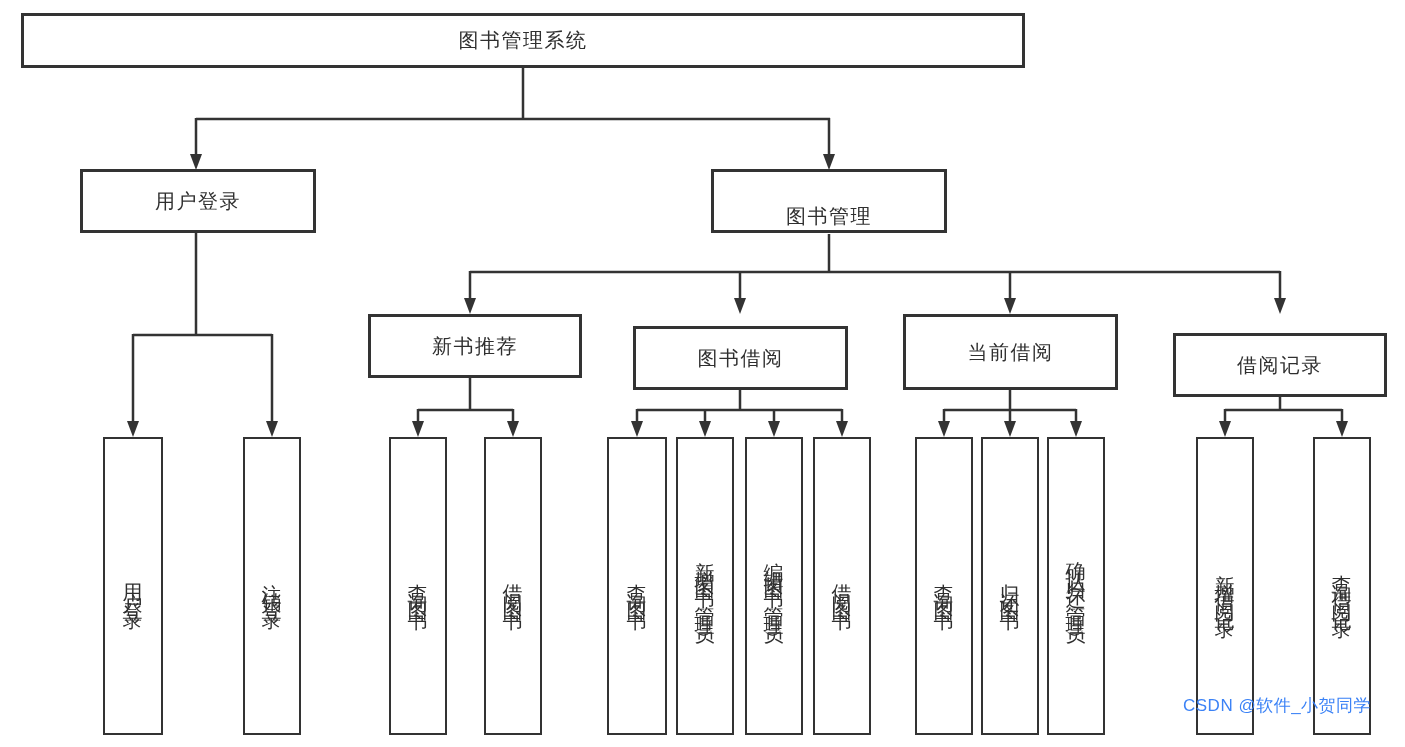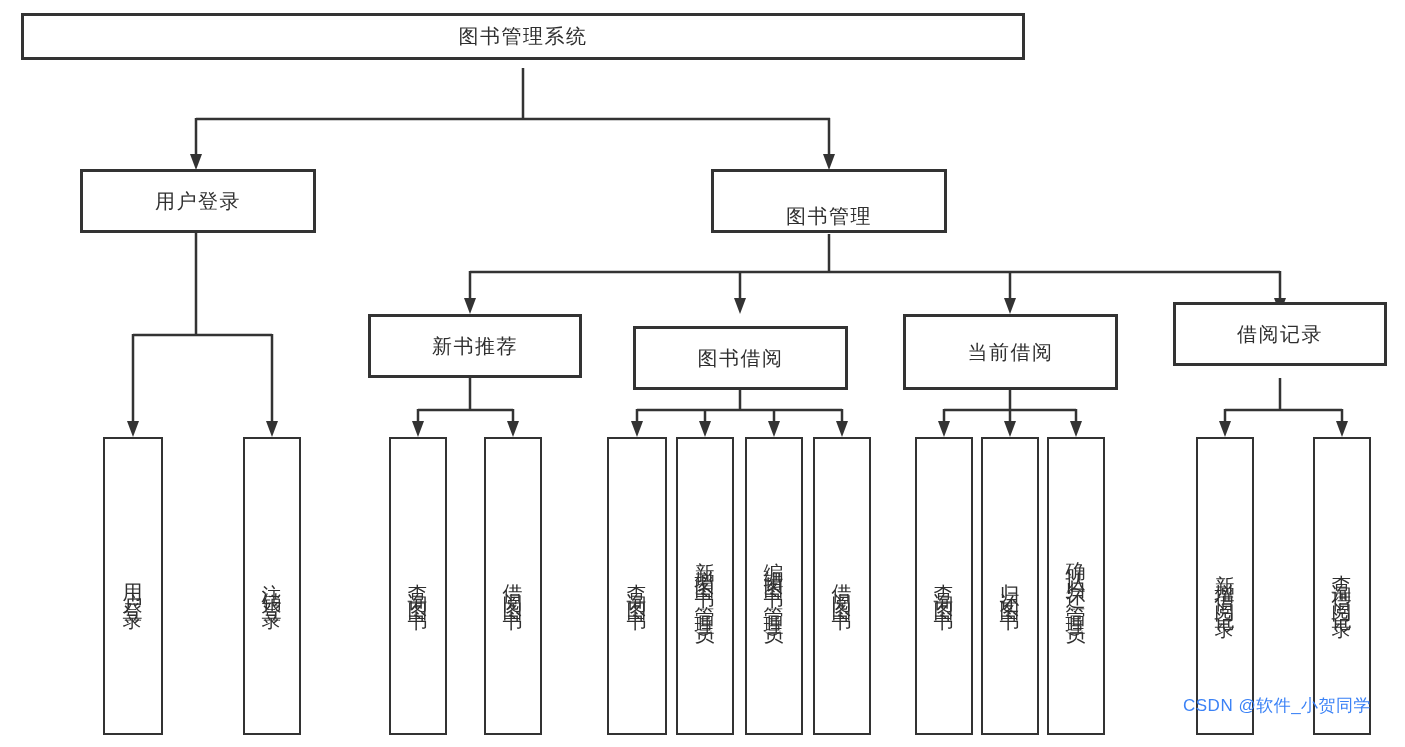--- a/index.html
+++ b/index.html
@@ -96,41 +96,41 @@
              M699 421 L711 421 L705 437 Z
              M768 421 L780 421 L774 437 Z
              M836 421 L848 421 L842 437 Z
              M938 421 L950 421 L944 437 Z
              M1004 421 L1016 421 L1010 437 Z
              M1070 421 L1082 421 L1076 437 Z
              M1219 421 L1231 421 L1225 437 Z
              M1336 421 L1348 421 L1342 437 Z" fill="#333333" stroke="none"></path>
   </svg>
 
-  <div class="hbox" style="left:21px; top:13px; width:1004px; height:47px;font-family:Liberation Mono, monospace;">
+  <div class="hbox" style="left:21px; top:13px; width:1004px; height:55px;font-family:Liberation Mono, monospace;">
     <span>图书管理系统</span>
   </div>
 
   <div class="hbox" style="left:80px; top:169px; width:236px; height:64px;">
     <span>用户登录</span>
   </div>
   <div class="hbox" style="left:711px; top:169px; width:236px; height:64px;align-items:flex-end;">
     <span>图书管理</span>
   </div>
 
   <div class="hbox" style="left:368px; top:314px; width:214px; height:64px;">
     <span>新书推荐</span>
   </div>
   <div class="hbox" style="left:633px; top:326px; width:215px; height:64px;">
     <span>图书借阅</span>
   </div>
   <div class="hbox" style="left:903px; top:314px; width:215px; height:76px;">
     <span>当前借阅</span>
   </div>
-  <div class="hbox" style="left:1173px; top:302px; width:214px; height:64px;">
+  <div class="hbox" style="left:1173px; top:333px; width:214px; height:64px;">
     <span>借阅记录</span>
   </div>
 
   <div class="vbox" style="left:103px; top:437px; width:60px; height:298px;">
     <span class="vtext">用户登录</span>
   </div>
   <div class="vbox" style="left:243px; top:437px; width:58px; height:298px;">
     <span class="vtext">注销登录</span>
   </div>
 

